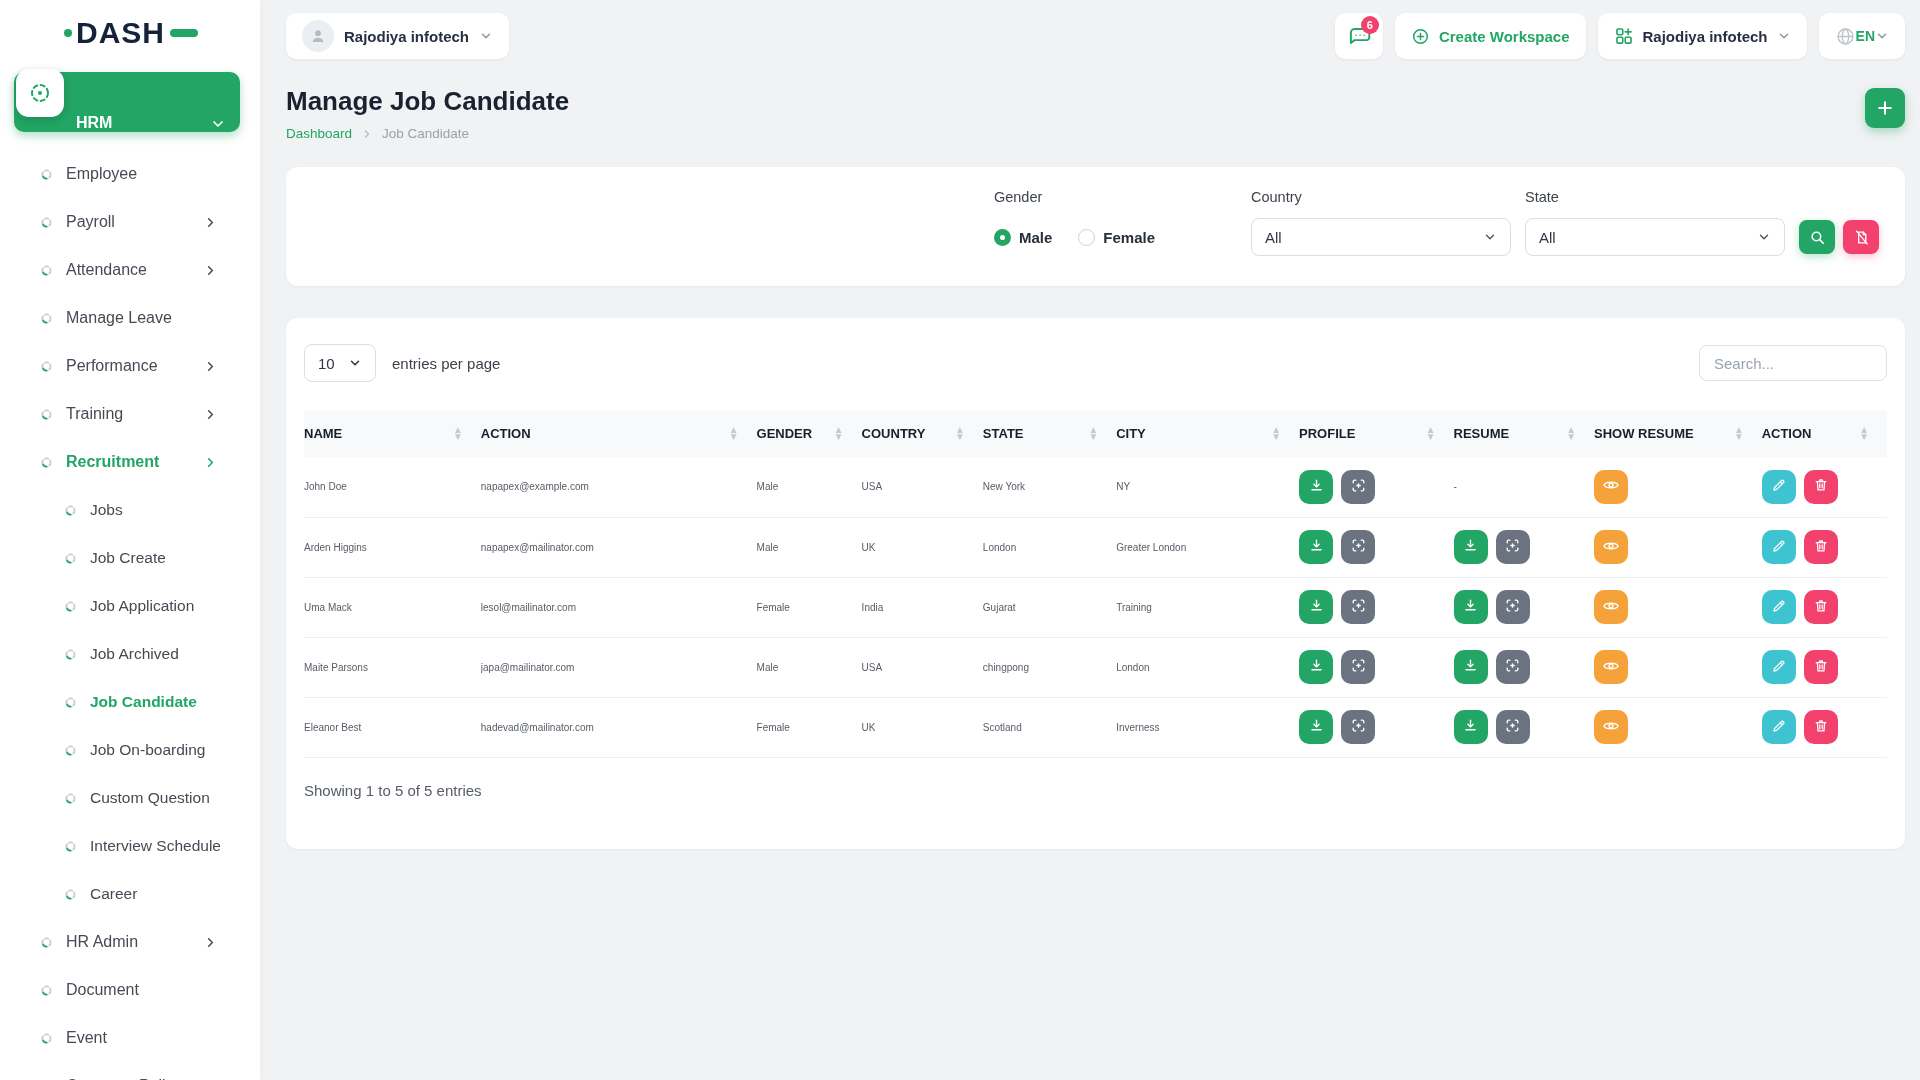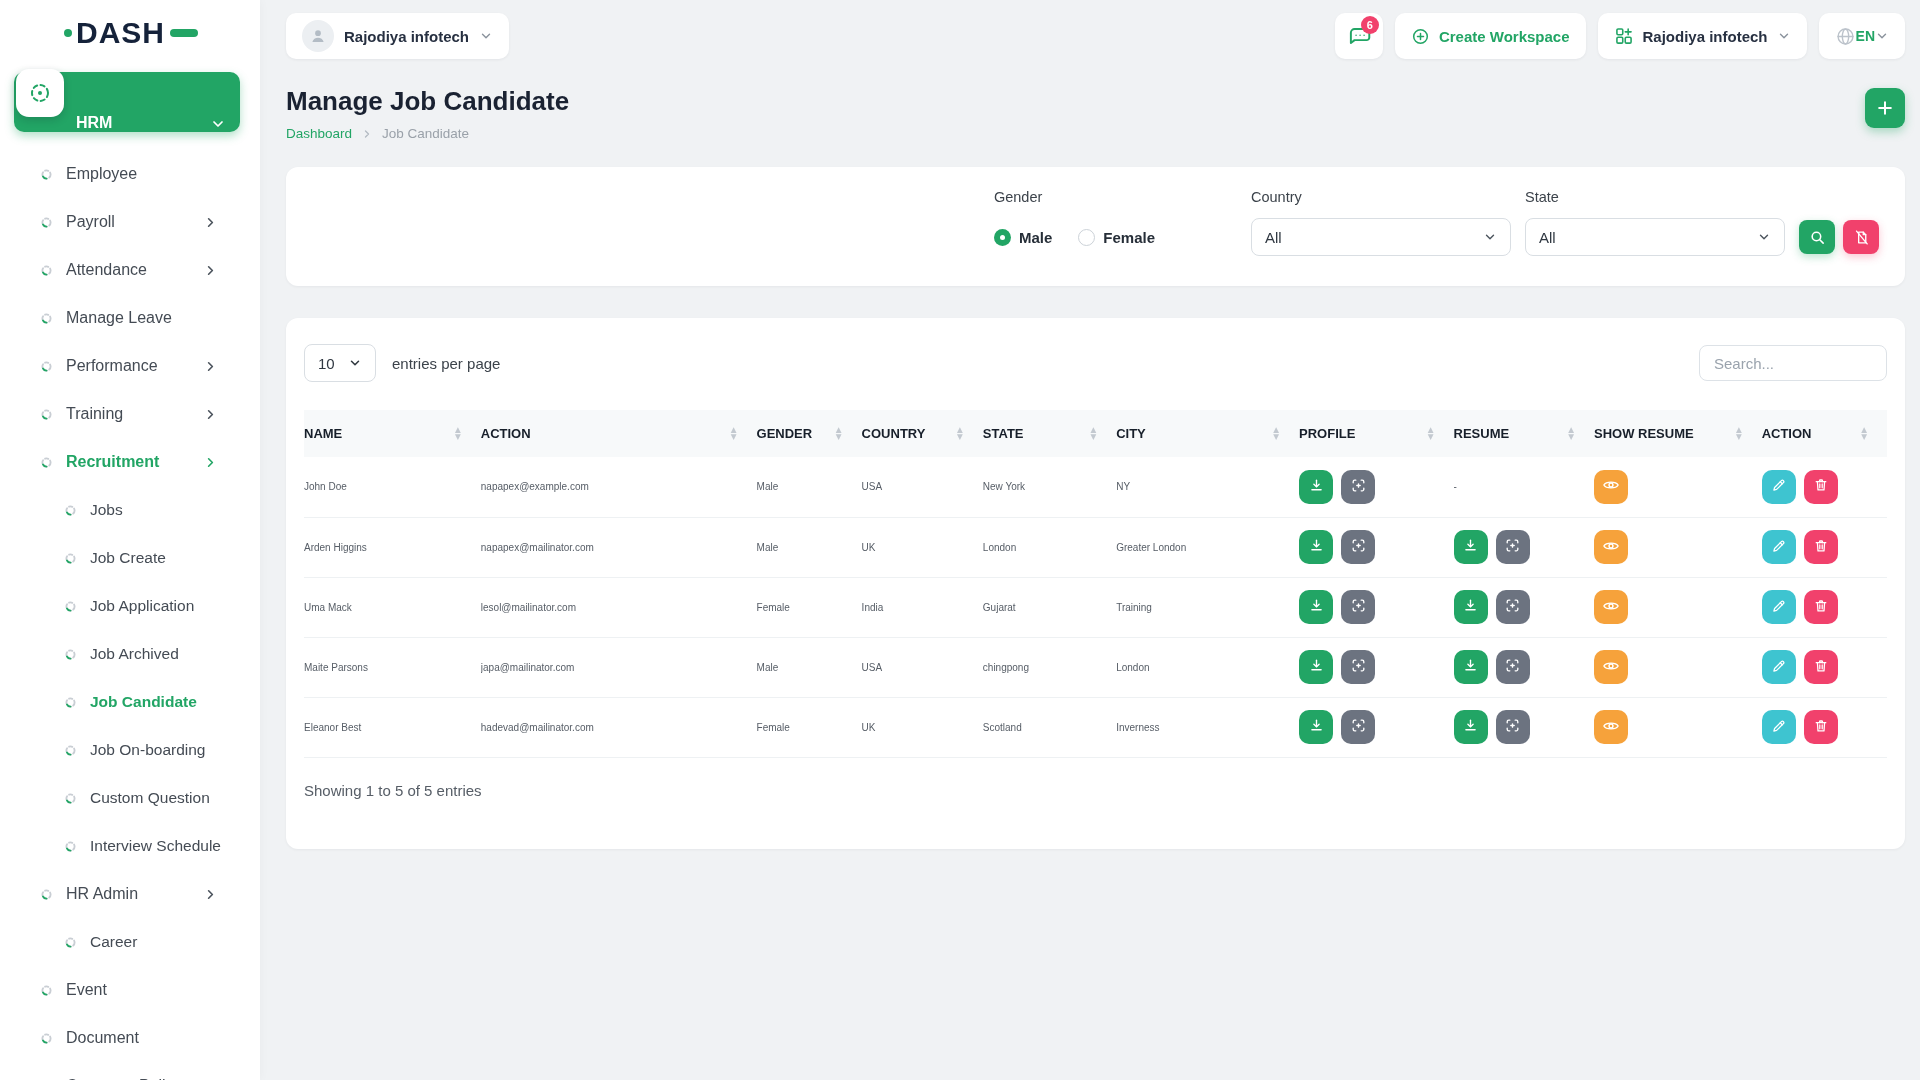--- a/index.html
+++ b/index.html
@@ -269,60 +269,60 @@
         </div>
         <div class="nav-item sub">
           <span class="bullet">
             <svg width="13" height="13" viewBox="0 0 14 14" fill="none" stroke-linecap="round">
               <circle cx="7" cy="7" r="4.4" stroke="#c9ced4" stroke-width="2" stroke-dasharray="3.6 2.6"></circle>
               <path d="M3.2 9.2A4.4 4.4 0 0 0 7 11.4" stroke="#22a565" stroke-width="2"></path>
             </svg>
           </span>
           <span>Interview Schedule</span>
         </div>
+        <div class="nav-item sub">
+          <span class="bullet">
+            <svg width="13" height="13" viewBox="0 0 14 14" fill="none" stroke-linecap="round">
+              <circle cx="7" cy="7" r="4.4" stroke="#c9ced4" stroke-width="2" stroke-dasharray="3.6 2.6"></circle>
+              <path d="M3.2 9.2A4.4 4.4 0 0 0 7 11.4" stroke="#22a565" stroke-width="2"></path>
+            </svg>
+          </span>
+          <span>Career</span>
+        </div>
         <div class="nav-item">
           <span class="bullet">
             <svg width="13" height="13" viewBox="0 0 14 14" fill="none" stroke-linecap="round">
               <circle cx="7" cy="7" r="4.4" stroke="#c9ced4" stroke-width="2" stroke-dasharray="3.6 2.6"></circle>
               <path d="M3.2 9.2A4.4 4.4 0 0 0 7 11.4" stroke="#22a565" stroke-width="2"></path>
             </svg>
           </span>
           <span>HR Admin</span>
           <span class="chev">
             <svg width="15" height="15" viewBox="0 0 24 24" fill="none" stroke="#4b535c" stroke-width="2.6" stroke-linecap="round" stroke-linejoin="round">
               <polyline points="9,6 15,12 9,18"></polyline>
             </svg>
           </span>
         </div>
-        <div class="nav-item sub">
-          <span class="bullet">
-            <svg width="13" height="13" viewBox="0 0 14 14" fill="none" stroke-linecap="round">
-              <circle cx="7" cy="7" r="4.4" stroke="#c9ced4" stroke-width="2" stroke-dasharray="3.6 2.6"></circle>
-              <path d="M3.2 9.2A4.4 4.4 0 0 0 7 11.4" stroke="#22a565" stroke-width="2"></path>
-            </svg>
-          </span>
-          <span>Career</span>
+        <div class="nav-item">
+          <span class="bullet">
+            <svg width="13" height="13" viewBox="0 0 14 14" fill="none" stroke-linecap="round">
+              <circle cx="7" cy="7" r="4.4" stroke="#c9ced4" stroke-width="2" stroke-dasharray="3.6 2.6"></circle>
+              <path d="M3.2 9.2A4.4 4.4 0 0 0 7 11.4" stroke="#22a565" stroke-width="2"></path>
+            </svg>
+          </span>
+          <span>Document</span>
         </div>
         <div class="nav-item">
           <span class="bullet">
             <svg width="13" height="13" viewBox="0 0 14 14" fill="none" stroke-linecap="round">
               <circle cx="7" cy="7" r="4.4" stroke="#c9ced4" stroke-width="2" stroke-dasharray="3.6 2.6"></circle>
               <path d="M3.2 9.2A4.4 4.4 0 0 0 7 11.4" stroke="#22a565" stroke-width="2"></path>
             </svg>
           </span>
           <span>Event</span>
-        </div>
-        <div class="nav-item">
-          <span class="bullet">
-            <svg width="13" height="13" viewBox="0 0 14 14" fill="none" stroke-linecap="round">
-              <circle cx="7" cy="7" r="4.4" stroke="#c9ced4" stroke-width="2" stroke-dasharray="3.6 2.6"></circle>
-              <path d="M3.2 9.2A4.4 4.4 0 0 0 7 11.4" stroke="#22a565" stroke-width="2"></path>
-            </svg>
-          </span>
-          <span>Document</span>
         </div>
         <div class="nav-item">
           <span class="bullet">
             <svg width="13" height="13" viewBox="0 0 14 14" fill="none" stroke-linecap="round">
               <circle cx="7" cy="7" r="4.4" stroke="#c9ced4" stroke-width="2" stroke-dasharray="3.6 2.6"></circle>
               <path d="M3.2 9.2A4.4 4.4 0 0 0 7 11.4" stroke="#22a565" stroke-width="2"></path>
             </svg>
           </span>
           <span>Company Policy</span>
         </div>

